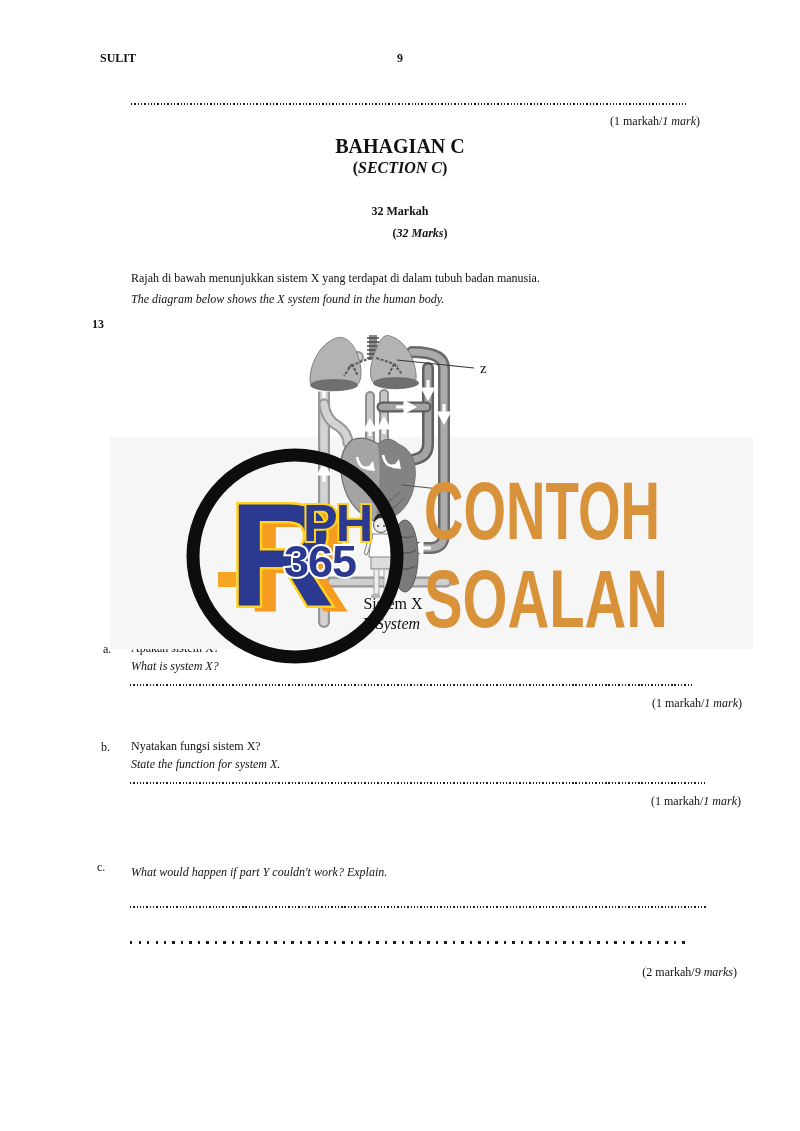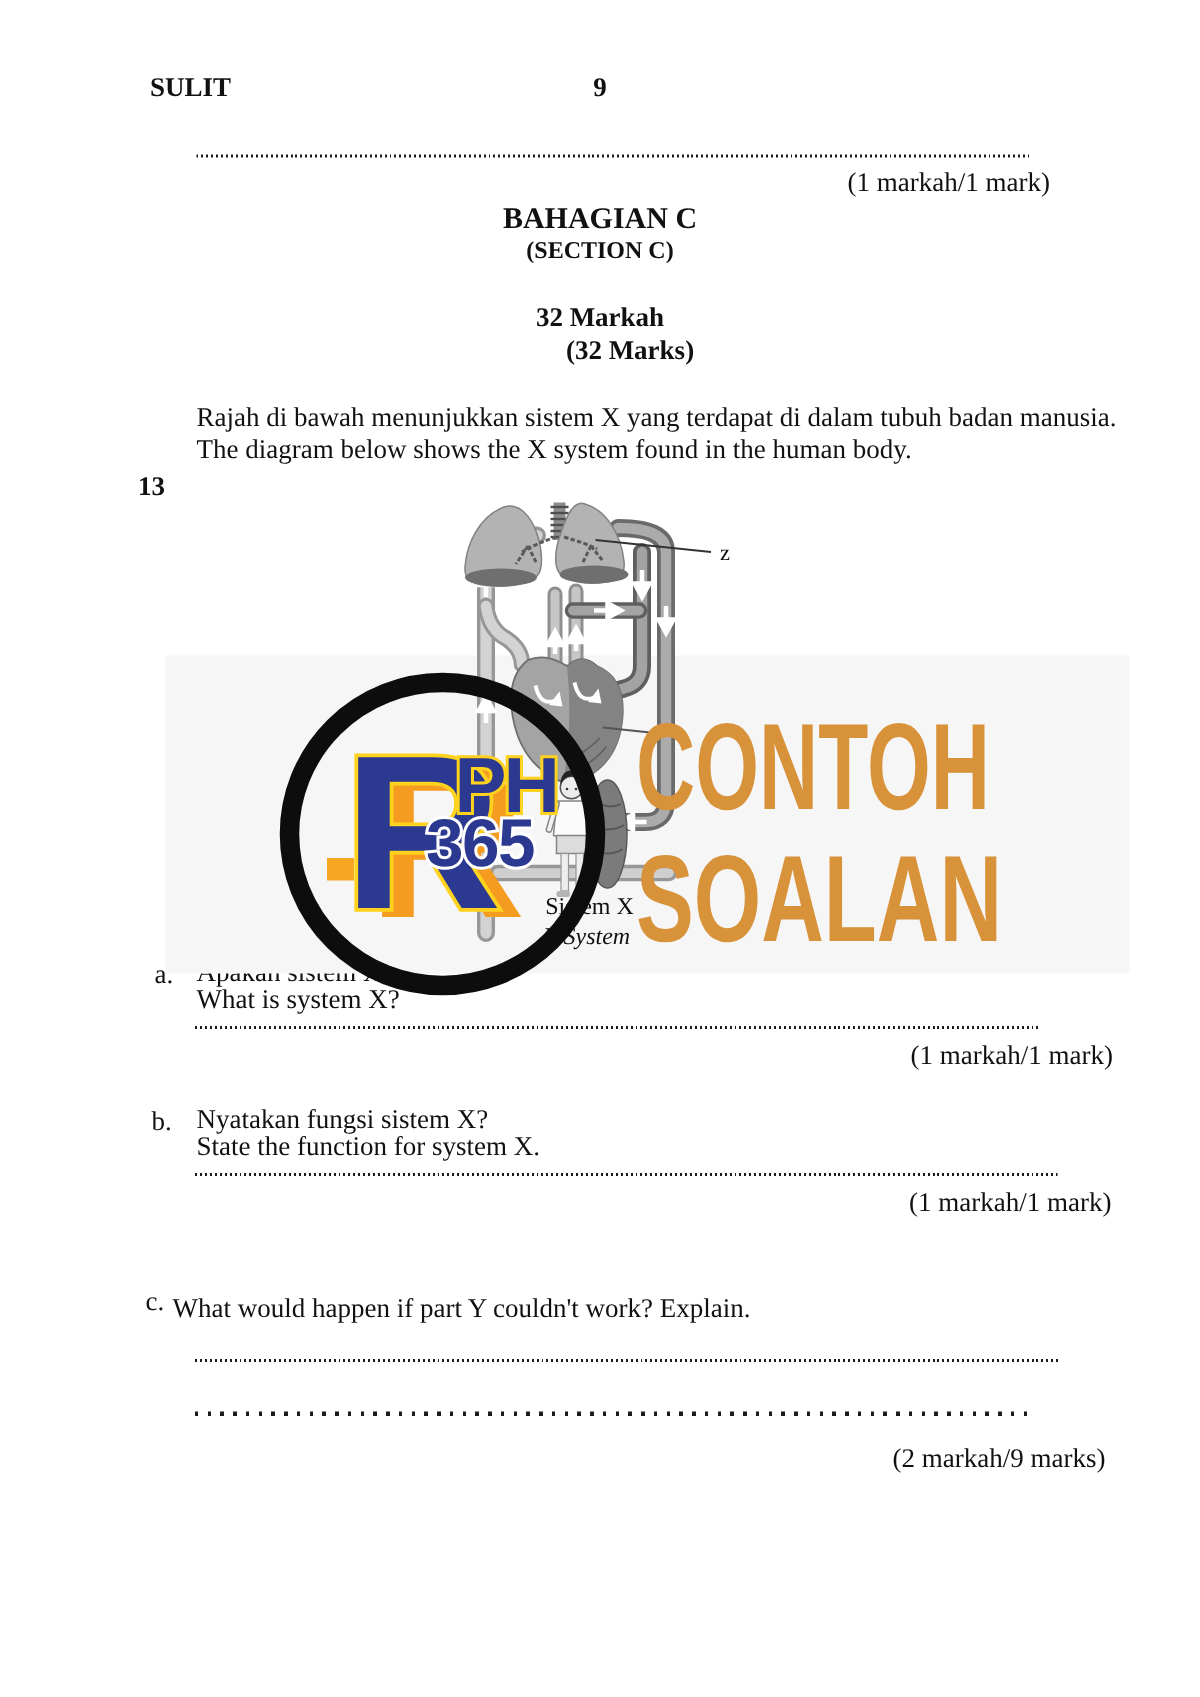--- a/index.html
+++ b/index.html
@@ -1,21 +1,21 @@
 <!DOCTYPE html>
 <html><head>
 <meta charset="utf-8">
 <style>
   html,body{margin:0;padding:0;background:#e8e8e8;}
   .page{position:relative;width:800px;height:1131px;background:#ffffff;margin:0 auto;
         font-family:"Liberation Serif",serif;color:#111;overflow:hidden;}
   .abs{position:absolute;}
   .b{font-weight:bold;}
-  .i{}
-  .t{font-size:18px;line-height:20px;white-space:nowrap;}
+  .i{font-style:italic;}
+  .t{font-size:12px;line-height:20px;white-space:nowrap;}
   .center{left:0;width:800px;text-align:center;}
   .right{left:0;text-align:right;}
   .dots{height:2px;background-image:repeating-linear-gradient(to right,#1c1c1c 0 1.3px,transparent 1.3px 3.3px);}
   .dotswide{height:2.6px;background-image:repeating-linear-gradient(to right,#1c1c1c 0 2.3px,transparent 2.3px 8.5px);}
   svg text{font-family:"Liberation Serif",serif;}
   svg .wm{font-family:"Liberation Sans",sans-serif;font-weight:bold;}
   .overlay{pointer-events:none;z-index:5;}
   .txt{z-index:1;}
 </style>
 </head>
@@ -54,21 +54,21 @@
 
   <div class="abs t txt" style="left:101px;top:737px;">b.</div>
   <div class="abs t txt" style="left:131px;top:736px;">Nyatakan fungsi sistem X?</div>
   <div class="abs t i txt" style="left:131px;top:754px;">State the function for system X.</div>
   <div class="abs dots txt" style="left:130px;top:782px;width:575px;"></div>
   <div class="abs t right txt" style="top:791px;width:741px;">
     <span>(1 markah/</span><span class="i">1 mark</span><span>)</span>
   </div>
 
   <div class="abs t txt" style="left:97px;top:857px;">c.</div>
-  <div class="abs t i txt" style="left:115px;top:862px;text-align:right;">What would happen if part Y couldn't work? Explain.</div>
+  <div class="abs t i txt" style="left:131px;top:862px;text-align:right;">What would happen if part Y couldn't work? Explain.</div>
   <div class="abs dots txt" style="left:130px;top:906px;width:576px;"></div>
   <div class="abs dotswide txt" style="left:130px;top:941px;width:560px;"></div>
   <div class="abs t right txt" style="top:962px;width:737px;">
     <span>(2 markah/</span><span class="i">9 marks</span><span>)</span>
   </div>
 
   <svg class="abs overlay" style="left:90px;top:330px;" width="680" height="350" viewBox="90 330 680 350">
 
     <rect x="110" y="437" width="643" height="212" fill="#f6f6f6"></rect>
 

